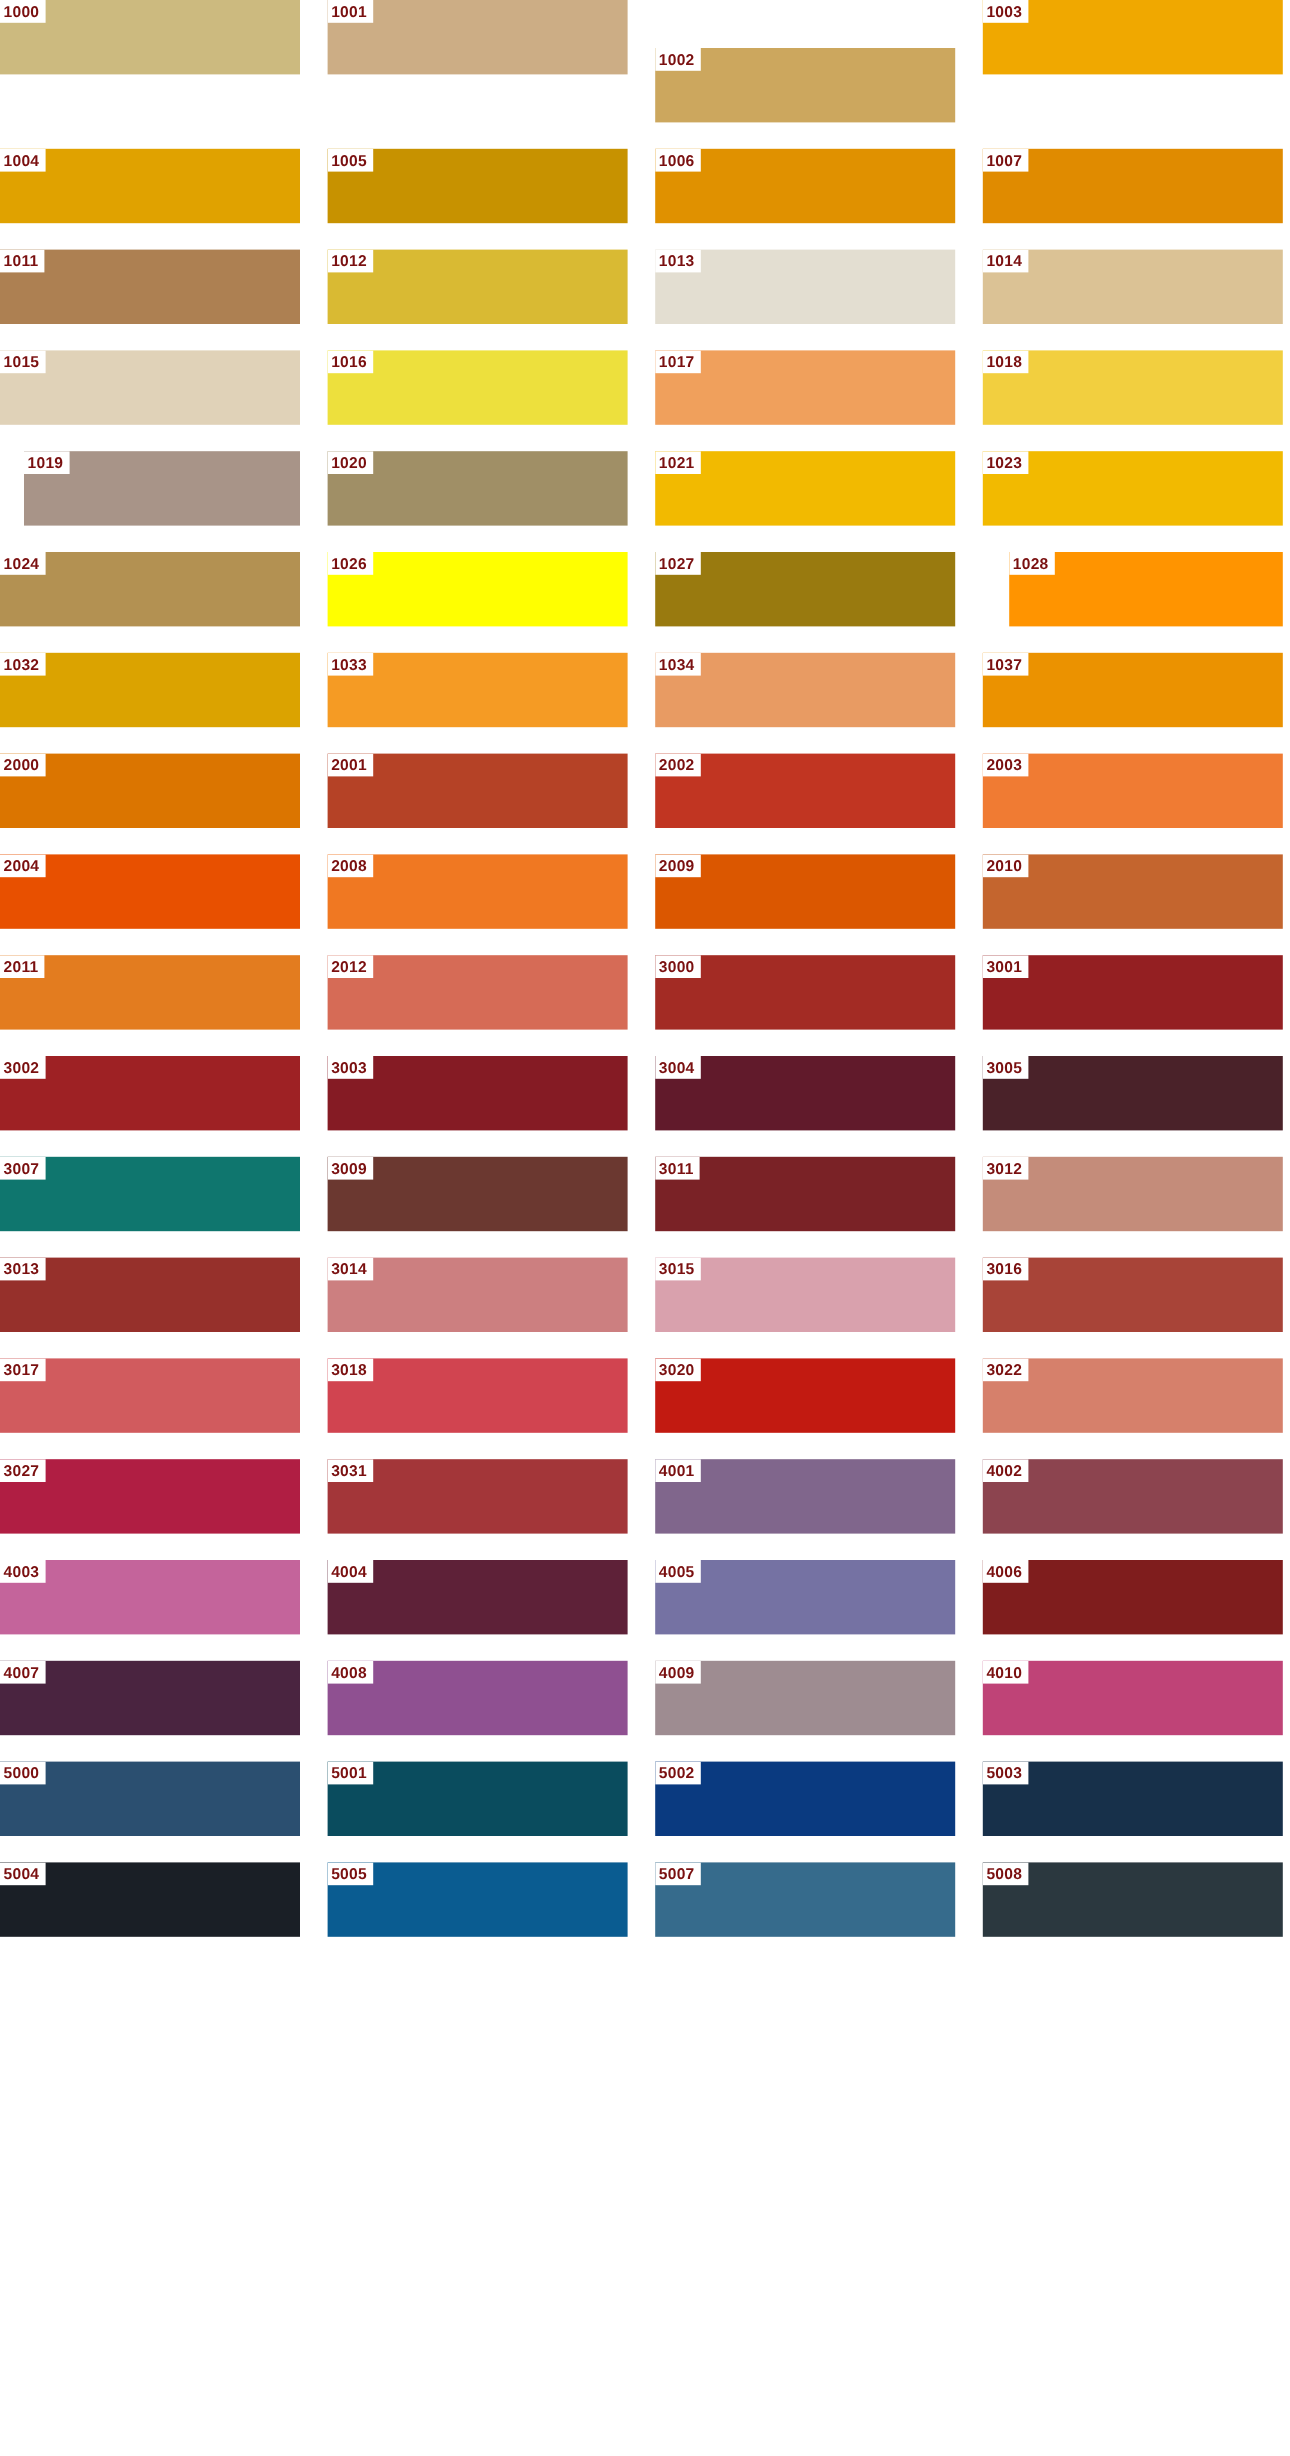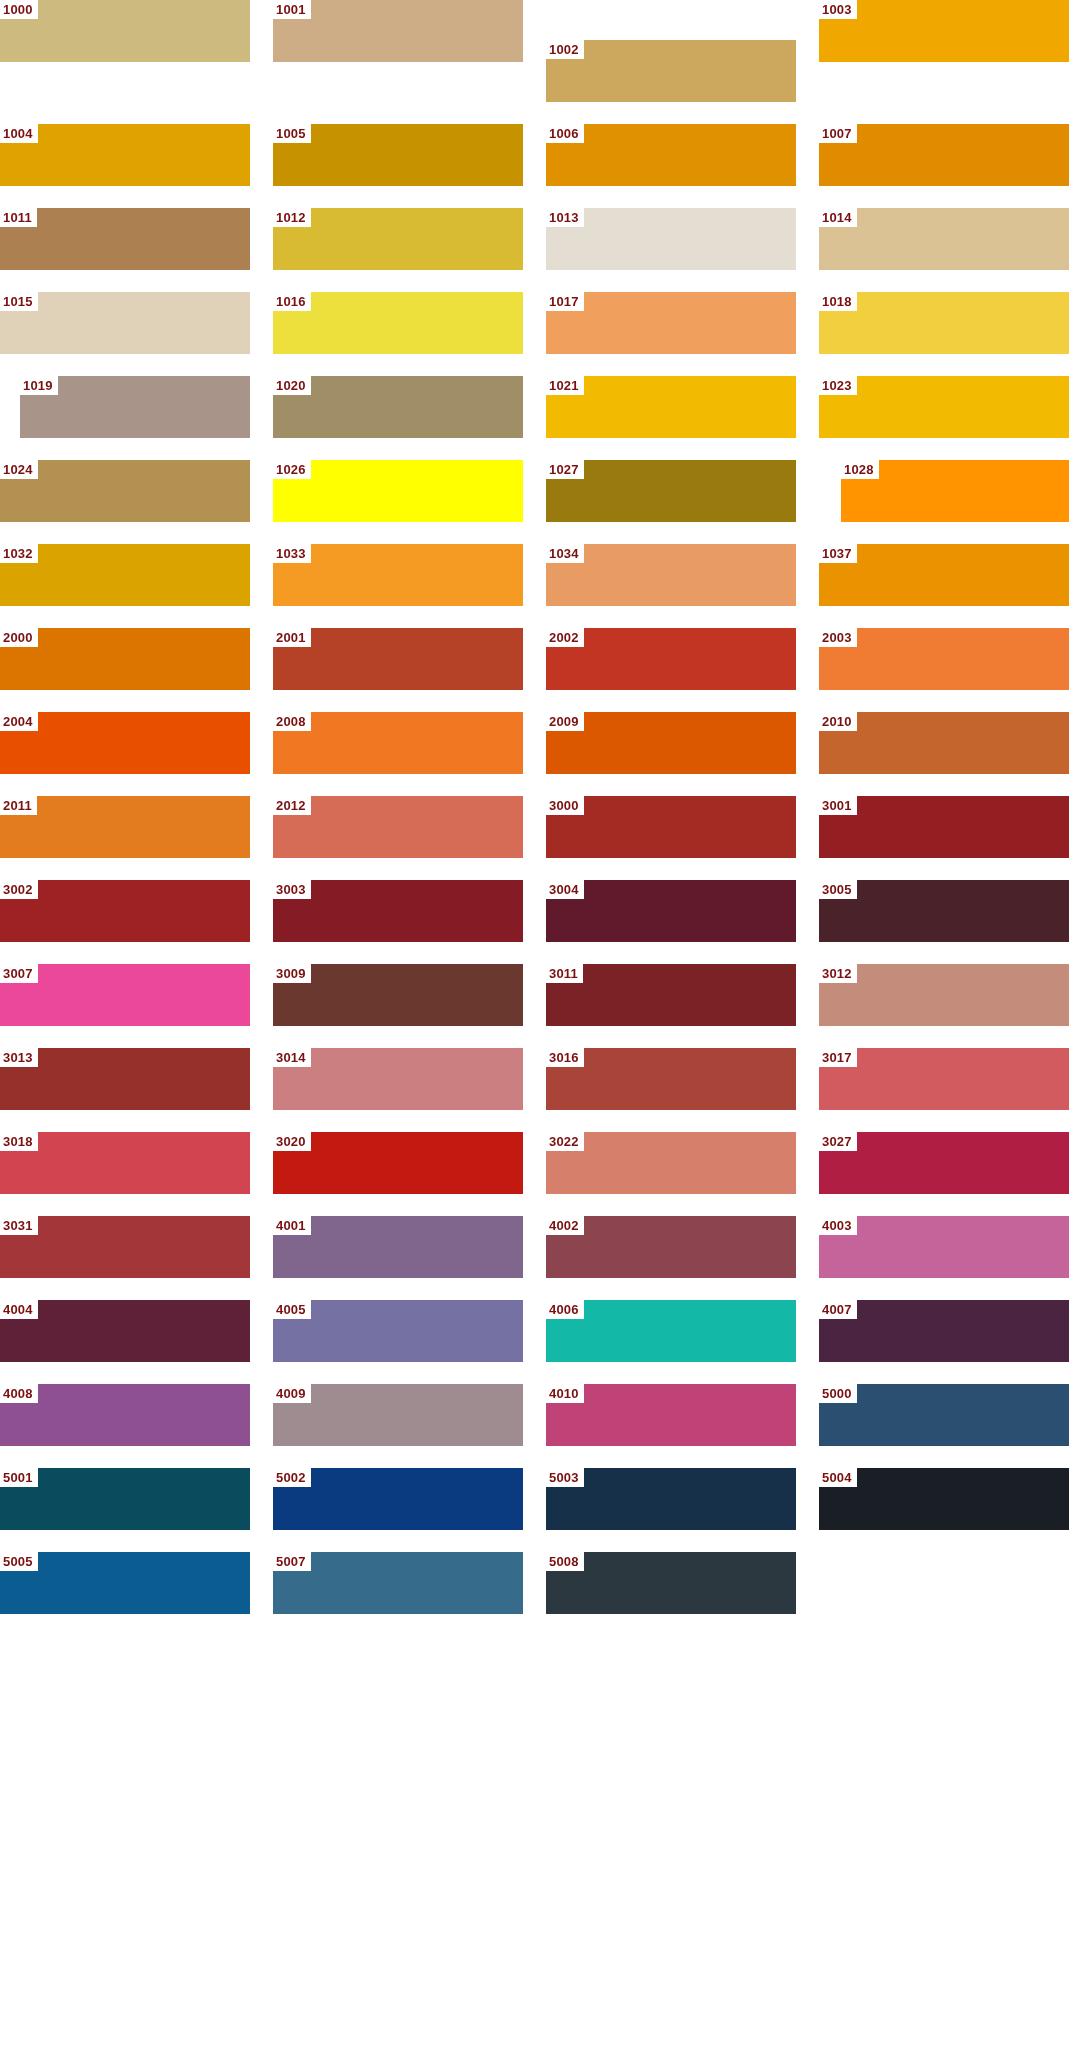--- a/index.html
+++ b/index.html
@@ -175,38 +175,41 @@
     </div>
     <div class="swatch" style="background-color: rgb(133, 27, 36);">
       <span class="swatch-label">3003</span>
     </div>
     <div class="swatch" style="background-color: rgb(97, 26, 43);">
       <span class="swatch-label">3004</span>
     </div>
     <div class="swatch" style="background-color: rgb(74, 34, 41);">
       <span class="swatch-label">3005</span>
     </div>
-    <div class="swatch" style="background-color: #ec4899;">
+    <div class="swatch" style="background-color: #0f766e;">
       <span class="swatch-label">3007</span>
     </div>
     <div class="swatch" style="background-color: rgb(107, 56, 48);">
       <span class="swatch-label">3009</span>
     </div>
     <div class="swatch" style="background-color: rgb(122, 34, 38);">
       <span class="swatch-label">3011</span>
     </div>
     <div class="swatch" style="background-color: rgb(196, 140, 122);">
       <span class="swatch-label">3012</span>
     </div>
     <div class="swatch" style="background-color: rgb(150, 48, 43);">
       <span class="swatch-label">3013</span>
     </div>
     <div class="swatch" style="background-color: rgb(204, 127, 128);">
       <span class="swatch-label">3014</span>
     </div>
+    <div class="swatch" style="background-color: rgb(217, 161, 173);">
+      <span class="swatch-label">3015</span>
+    </div>
     <div class="swatch" style="background-color: rgb(168, 68, 56);">
       <span class="swatch-label">3016</span>
     </div>
     <div class="swatch" style="background-color: rgb(209, 91, 94);">
       <span class="swatch-label">3017</span>
     </div>
     <div class="swatch" style="background-color: rgb(209, 68, 80);">
       <span class="swatch-label">3018</span>
     </div>
     <div class="swatch" style="background-color: rgb(194, 26, 17);">
@@ -229,21 +232,21 @@
     </div>
     <div class="swatch" style="background-color: rgb(196, 100, 155);">
       <span class="swatch-label">4003</span>
     </div>
     <div class="swatch" style="background-color: rgb(94, 33, 56);">
       <span class="swatch-label">4004</span>
     </div>
     <div class="swatch" style="background-color: rgb(117, 114, 163);">
       <span class="swatch-label">4005</span>
     </div>
-    <div class="swatch" style="background-color: #14b8a6;">
+    <div class="swatch" style="background-color: #7f1d1d;">
       <span class="swatch-label">4006</span>
     </div>
     <div class="swatch" style="background-color: rgb(74, 36, 64);">
       <span class="swatch-label">4007</span>
     </div>
     <div class="swatch" style="background-color: rgb(143, 80, 145);">
       <span class="swatch-label">4008</span>
     </div>
     <div class="swatch" style="background-color: rgb(158, 140, 145);">
       <span class="swatch-label">4009</span>

